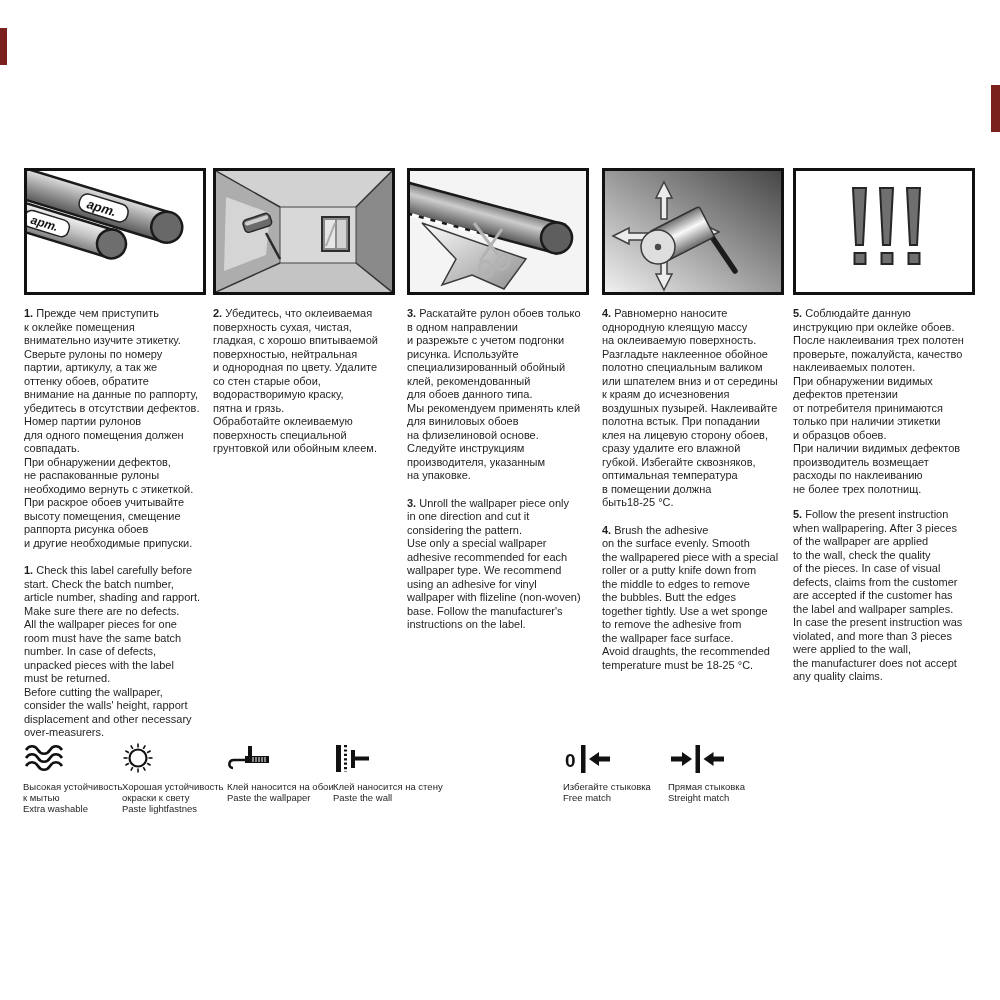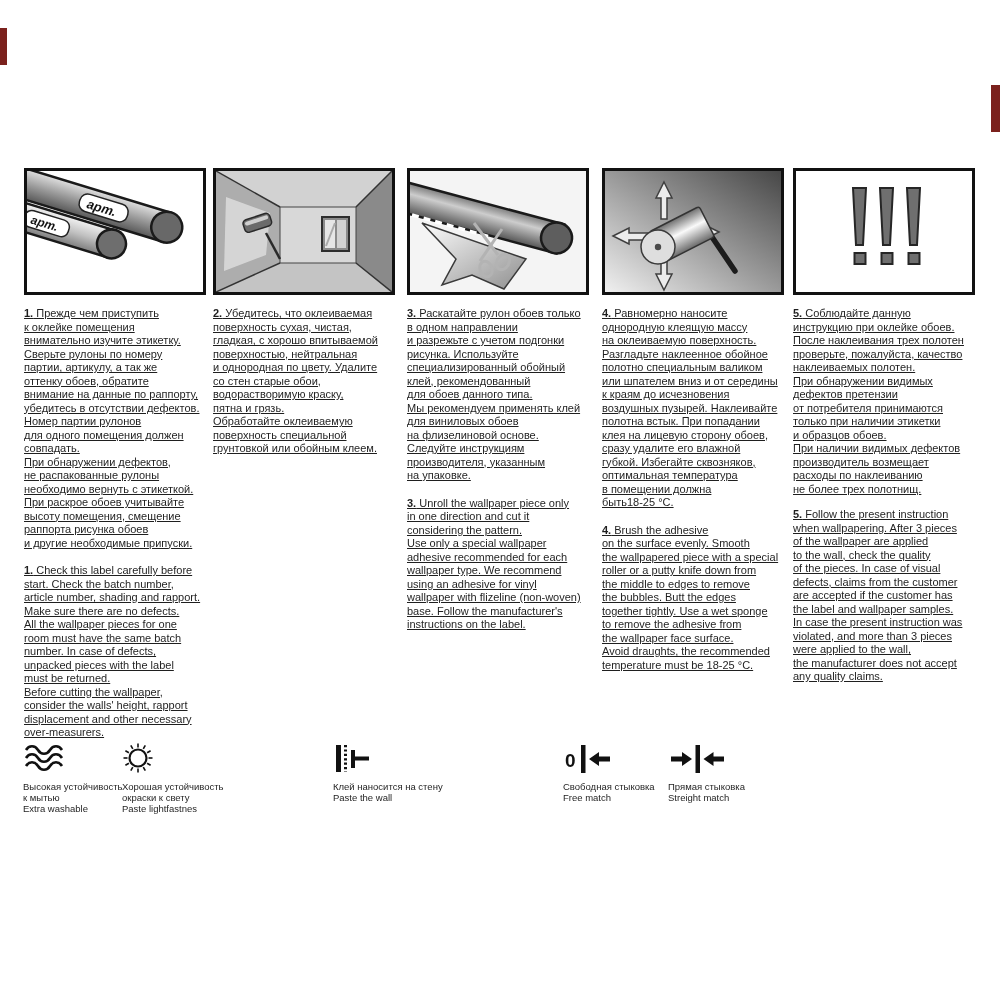--- a/index.html
+++ b/index.html
@@ -4,21 +4,21 @@
 <style>
   html,body{margin:0;padding:0;background:#fff;}
   .sheet{position:relative;width:1000px;height:1000px;background:#ffffff;overflow:hidden;
          font-family:"Liberation Sans","DejaVu Sans",sans-serif;color:#1f1f1f;}
   .mark{position:absolute;background:#7b211d;}
   .mark-left{left:0;top:28px;width:7px;height:37px;}
   .mark-right{right:0;top:85px;width:9px;height:47px;}
   .col{position:absolute;top:168px;width:190px;}
   .panel{width:176px;height:121px;border:3px solid #111;background:#fff;}
   .panel svg{display:block;}
-  .blk{margin:12px 0 0 0;font-size:11px;line-height:13.5px;white-space:pre;text-decoration:underline;}
+  .blk{margin:12px 0 0 0;font-size:11px;line-height:13.5px;white-space:pre;}
   .blk b{font-weight:bold;}
   .en{margin-top:14px;}
   .en-lg{margin-top:12px;}
   .legend-item{position:absolute;top:743px;}
   .legend-icon{height:32px;display:flex;align-items:flex-start;}
   .cap{margin:6px 0 4px 0;font-size:9.5px;line-height:11px;white-space:pre;}
 </style>
 </head>
 <body>
 
@@ -315,20 +315,38 @@
           <line x1="21.3" y1="5.9" x2="23.3" y2="2.4"></line>
             <line x1="25.1" y1="9.8" x2="28.6" y2="7.8"></line>
         </g>
       </svg>
     </div>
     <p class="cap">Хорошая устойчивость
 окраски к свету
 Paste lightfastnes</p>
   </div>
 
+  <div class="legend-item" style="left:227px">
+    <div class="legend-icon">
+      <svg width="48" height="30" viewBox="0 0 48 30">
+        <path d="M6,25 C1,25 1,17 7,17 L20,17" stroke="#111" stroke-width="2.6" fill="none"></path>
+        <rect x="18" y="13" width="24" height="7" fill="#111"></rect>
+        <g stroke="#fff" stroke-width="1">
+          <line x1="26" y1="14" x2="26" y2="19"></line>
+            <line x1="29" y1="14" x2="29" y2="19"></line>
+          <line x1="32" y1="14" x2="32" y2="19"></line>
+            <line x1="35" y1="14" x2="35" y2="19"></line>
+          <line x1="38" y1="14" x2="38" y2="19"></line>
+        </g>
+        <rect x="21" y="3" width="4" height="10" fill="#111"></rect>
+      </svg>
+    </div>
+    <p class="cap">Клей наносится на обои
+Paste the wallpaper</p>
+  </div>
 
   <div class="legend-item" style="left:333px">
     <div class="legend-icon">
       <svg width="40" height="31" viewBox="0 0 40 31">
         <rect x="3" y="2" width="5" height="27" fill="#111"></rect>
         <line x1="12.5" y1="2" x2="12.5" y2="29" stroke="#111" stroke-width="3" stroke-dasharray="2.2 2.2"></line>
         <rect x="18" y="7" width="4" height="18" fill="#111"></rect>
         <rect x="22" y="13.5" width="14" height="4" fill="#111"></rect>
       </svg>
     </div>
@@ -338,21 +356,21 @@
 
 
   <div class="legend-item" style="left:563px">
     <div class="legend-icon">
       <svg width="50" height="32" viewBox="0 0 50 32">
         <text x="2" y="24" font-size="19" font-weight="bold" fill="#111">0</text>
         <rect x="18" y="2" width="4.5" height="28" fill="#111"></rect>
         <polygon points="26,16 36,9 36,13.5 47,13.5 47,18.5 36,18.5 36,23" fill="#111"></polygon>
       </svg>
     </div>
-    <p class="cap">Свободная стыковка
+    <p class="cap">Избегайте стыковка
 Free match</p>
   </div>
 
   <div class="legend-item" style="left:668px">
     <div class="legend-icon">
       <svg width="58" height="32" viewBox="0 0 58 32">
         <polygon points="24,16 14,9 14,13.5 3,13.5 3,18.5 14,18.5 14,23" fill="#111"></polygon>
         <rect x="27.5" y="2" width="4.5" height="28" fill="#111"></rect>
         <polygon points="35.5,16 45.5,9 45.5,13.5 56,13.5 56,18.5 45.5,18.5 45.5,23" fill="#111"></polygon>
       </svg>

